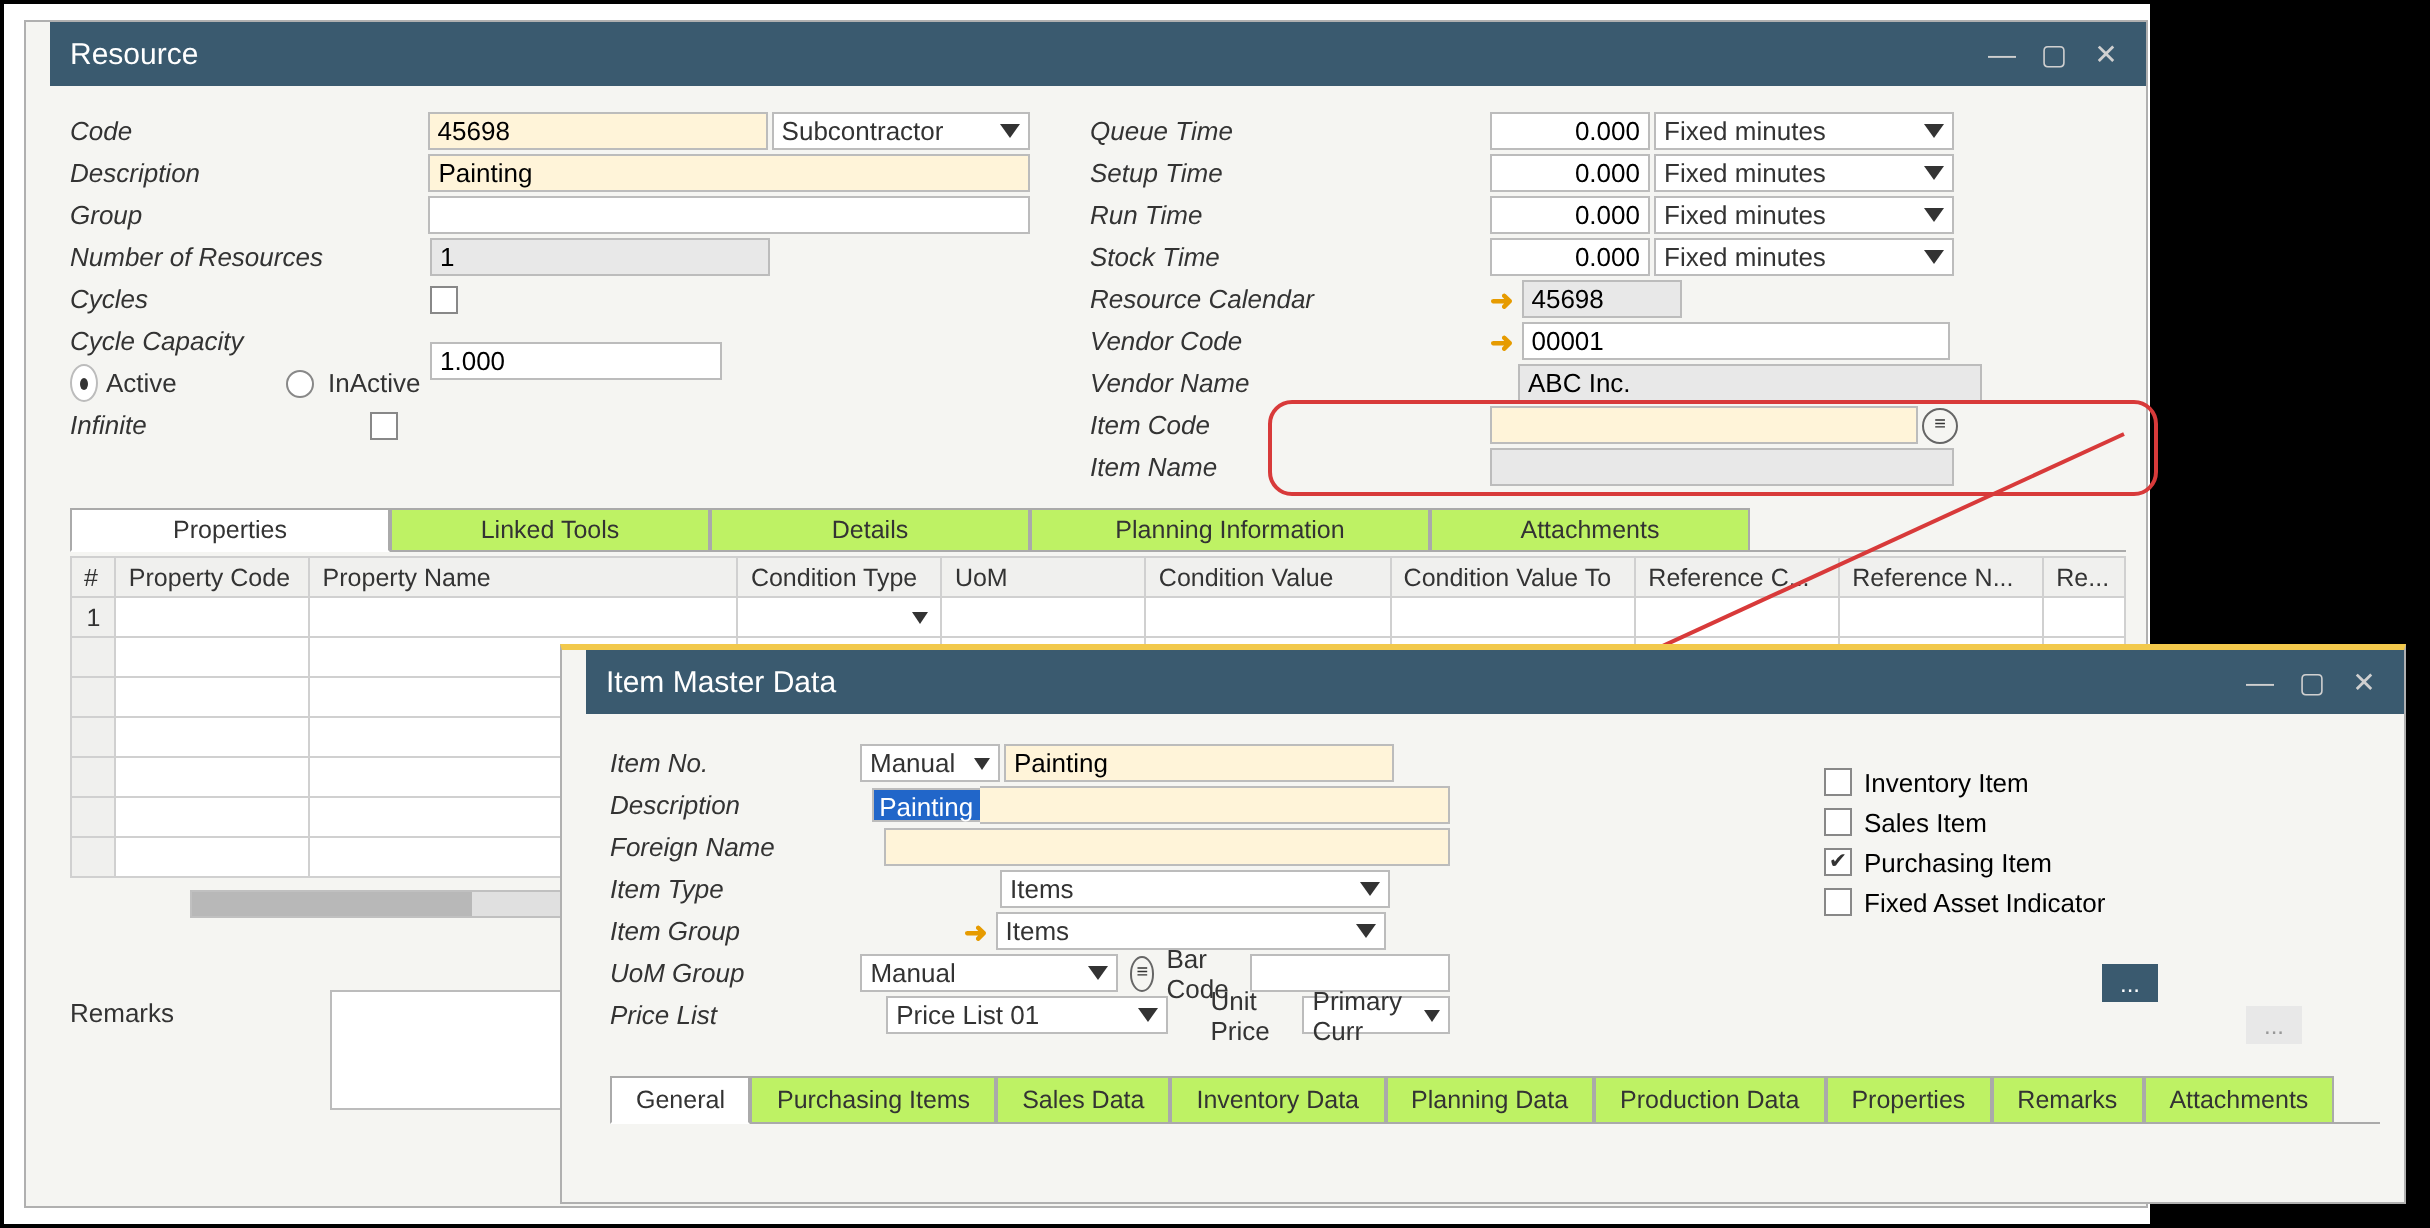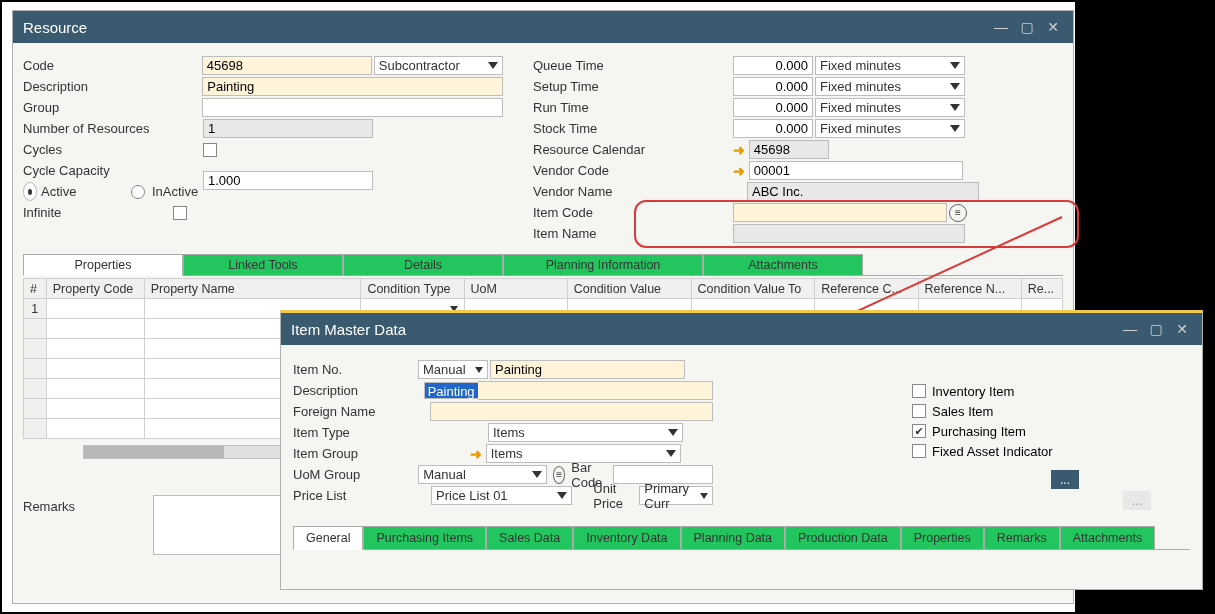--- a/index.html
+++ b/index.html
@@ -1,30 +1,30 @@
 <!DOCTYPE html>
 <html><head>
 <meta charset="utf-8">
 <style>
 * { box-sizing: border-box; margin: 0; padding: 0; font-family: Arial, sans-serif; }
 body { background: #000; width: 1215px; height: 614px; position: relative; overflow: hidden; }
 
 .page-container { position: absolute; left: 0; top: 0; width: 1077px; height: 614px; background: #fff; border: 2px solid #000; }
 
 
-.win { position: absolute; background: #f5f5f2; border: 1px solid #b0b0b0; }
+.win { position: absolute; background: #f5f5f2; border: 1px solid #b0b0b0; padding-left: 12px; }
 .win-resource { left: 10px; top: 8px; width: 1062px; height: 594px; }
 .titlebar { height: 32px; background: #3a5a6f; color: #fff; display: flex; align-items: center; padding: 0 10px; font-size: 15px; }
 .titlebar .title-text { flex: 1; }
 .titlebar-controls { display: flex; gap: 6px; align-items: center; }
 .titlebar-controls span { width: 20px; height: 20px; display: inline-flex; align-items: center; justify-content: center; color: #d0d0d0; font-size: 14px; cursor: pointer; }
 .win-body { padding: 12px 10px 10px 10px; font-size: 13px; color: #333; }
 
 .form-row { display: flex; align-items: center; height: 21px; margin-bottom: 0px; }
-.form-row .lbl { width: 180px; }
+.form-row .lbl { width: 180px; font-style: italic; }
 .form-row .inp { border: 1px solid #bcbcbc; background: #fff; height: 19px; padding: 0 4px; font-size: 13px; }
 .form-row .inp.yellow { background: #fff4d9; }
 .form-row .inp.gray { background: #e8e8e8; }
 .form-row .sel { border: 1px solid #bcbcbc; background: #fff; height: 19px; padding: 0 4px; font-size: 13px; position: relative; display: inline-flex; align-items: center; justify-content: space-between; }
 .caret { width: 0; height: 0; border-left: 5px solid transparent; border-right: 5px solid transparent; border-top: 7px solid #333; display: inline-block; }
 .caret-sm { width: 0; height: 0; border-left: 4px solid transparent; border-right: 4px solid transparent; border-top: 6px solid #333; display: inline-block; }
 
 .checkbox { width: 14px; height: 14px; border: 1px solid #888; background: #fff; display: inline-block; }
 .checkbox.checked::after { content: "✔"; font-size: 11px; line-height: 12px; color: #333; display: block; text-align: center; }
 
@@ -33,34 +33,34 @@
 
 .two-col { display: flex; gap: 30px; }
 .col-l { width: 480px; }
 .col-r { flex: 1; }
 .col-r .lbl { width: 200px; }
 
 .link-arrow { color: #e69b00; font-weight: bold; margin-right: 4px; font-size: 14px; }
 
 
 .tab-strip { display: flex; border-bottom: 1px solid #aaa; margin-top: 10px; }
-.tab { padding: 3px 20px; border: 1px solid #aaa; border-bottom: none; background: #22c55e; font-size: 12.5px; margin-right: 0px; cursor: pointer; }
+.tab { padding: 3px 20px; border: 1px solid #aaa; border-bottom: none; background: #bef264; font-size: 12.5px; margin-right: 0px; cursor: pointer; }
 .tab.active { background: #fff; border-bottom: 1px solid #fff; margin-bottom: -1px; text-align: center; }
 
 
 .tbl { width: 100%; border-collapse: collapse; margin-top: 2px; font-size: 12.5px; }
 .tbl th, .tbl td { border: 1px solid #d0d0d0; padding: 2px 6px; text-align: left; background: #fff; height: 20px; }
 .tbl th { background: #f0f0ee; font-weight: normal; }
 .tbl td.rownum { background: #f0f0ee; text-align: center; width: 22px; }
 
 
 .red-highlight { position: absolute; border: 2.5px solid #d83a3a; border-radius: 12px; pointer-events: none; }
 
 
-.win-item { left: 278px; top: 308px; width: 923px; height: 280px; border-top: 3px solid #f2c94c; z-index: 5; }
+.win-item { left: 278px; top: 320px; width: 923px; height: 280px; border-top: 3px solid #f2c94c; z-index: 5; }
 .win-item .titlebar { background: #3a5a6f; }
 .win-item .win-body { padding: 14px 12px; }
 .item-form .lbl { width: 125px; display: inline-block; }
 .item-form .form-row { height: 21px; }
 
 .right-check-col { position: absolute; left: 910px; top: 382px; z-index: 6; font-size: 13px; }
 .right-check-col .crow { display: flex; align-items: flex-start; gap: 6px; height: 20px; }
 
 .tab-strip2 { display: flex; border-bottom: 1px solid #aaa; margin-top: 12px; font-size: 12.5px; }
 .tab-strip2 .tab { padding: 4px 12px; }
@@ -116,21 +116,21 @@
         <div class="form-row">
           <span class="lbl">Number of Resources</span>
           <input class="inp gray" style="width: 170px;" value="1">
         </div>
         <div class="form-row">
           <span class="lbl">Cycles</span>
           <span class="checkbox"></span>
         </div>
         <div class="form-row">
           <span class="lbl">Cycle Capacity</span>
-          <input class="inp" style="width: 170px; margin-top: 20px;" value="1.000">
+          <input class="inp" style="width: 146px; margin-top: 20px;" value="1.000">
         </div>
         <div class="form-row">
           <span class="radio sel" style="margin-left:0"></span>
           <span style="margin-left:4px;width:90px">Active</span>
           <span class="radio"></span>
           <span style="margin-left:7px">InActive</span>
         </div>
         <div class="form-row">
           <span class="lbl" style="width:150px">Infinite</span>
           <span class="checkbox"></span>

